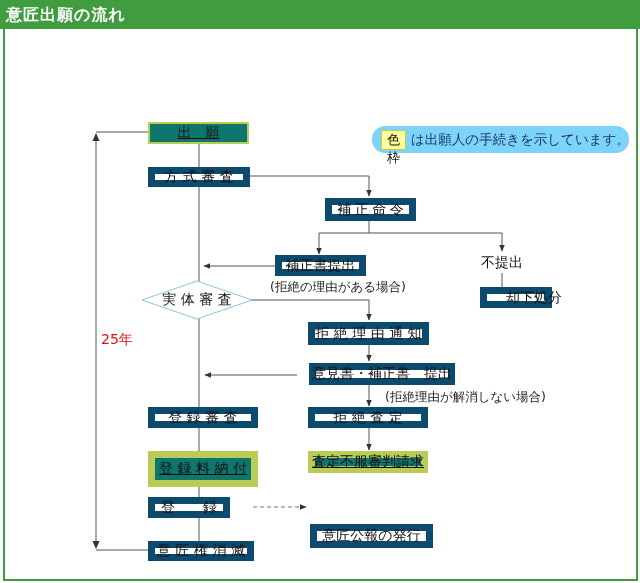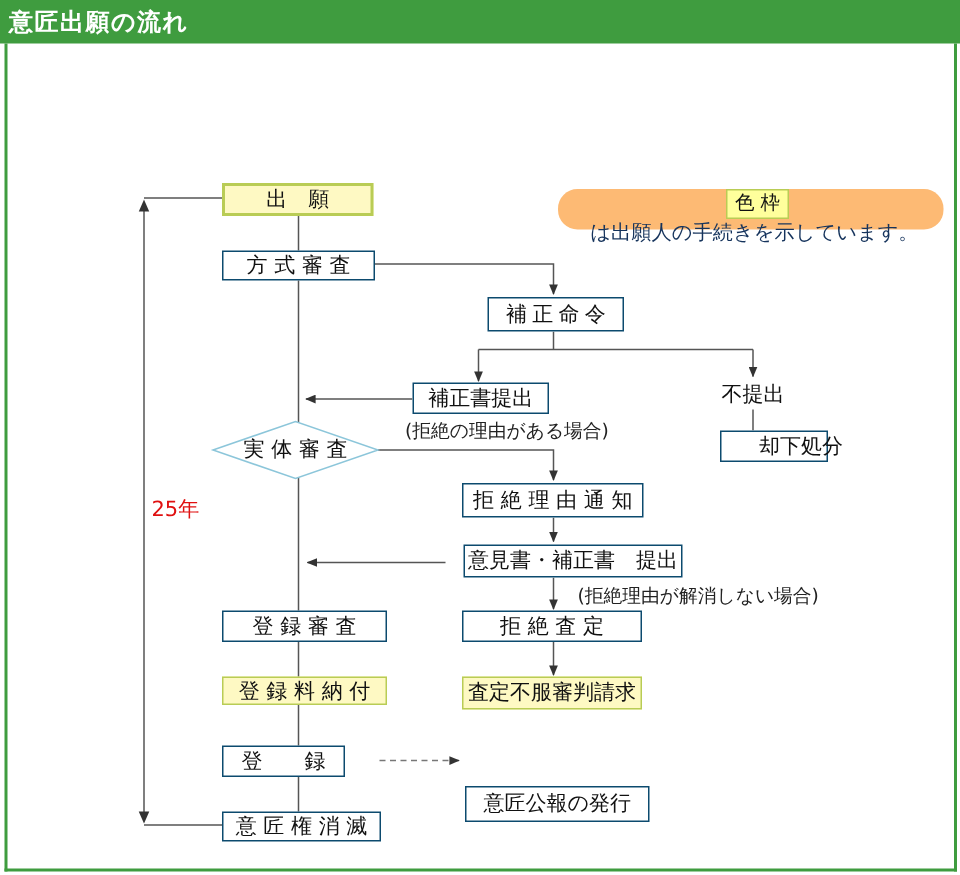--- a/index.html
+++ b/index.html
@@ -9,31 +9,31 @@
   .hdr { position:absolute; left:0; top:0; width:640px; height:29px; background:#3f9c3f; z-index:3; }
   .hdr .t { color:#fff; font-weight:bold; font-size:16px; line-height:29px; padding-left:6px; letter-spacing:1px; }
 
   .frame { position:absolute; left:3px; right:2px; top:29px; bottom:2px;
            border:2px solid #3f9c3f; border-top:none; box-sizing:border-box; z-index:1; pointer-events:none; }
 
   .intro { position:absolute; left:33px; top:41px; width:600px; font-size:14px; line-height:19px;
            color:#111; z-index:2; }
   .red { color:#e01010; }
 
-  .legend { position:absolute; left:372px; top:126px; width:257px; height:27px; background:#fdba74;
-            border-radius:13px; display:flex; align-items:center; z-index:2;flex-direction:column; }
+  .legend { position:absolute; left:372px; top:126px; width:257px; height:27px; background:#7dd3fc;
+            border-radius:13px; display:flex; align-items:center; z-index:2; }
   .legend .chip { background:#ffff9c; border:1px solid #b9cc55; font-size:13px; padding:0 5px;
                   height:18px; line-height:18px; margin-left:9px; color:#111; }
   .legend .txt { font-size:13.5px; color:#15335c; margin-left:5px; white-space:nowrap; }
 
   .chart-svg { position:absolute; left:0; top:0; z-index:1; }
 
   .nd { position:absolute; box-sizing:border-box; display:flex; align-items:center; justify-content:center;
-        background:#fff; border:1px solid #0c4a6e; font-size:14px; color:#111; z-index:2; white-space:nowrap; }
-  .nd.yellow { background:#fef9c3; border-color:#b9cc55; }
+        background:#fff; border:7px solid #0c4a6e; font-size:14px; color:#111; z-index:2; white-space:nowrap; }
+  .nd.yellow { background:#0f766e; border-color:#b9cc55;text-decoration:underline; }
   .nd.app { border-width:2px; }
   .nd.plain { background:transparent; border:none; }
 
   .note { position:absolute; font-size:12.5px; color:#222; z-index:2; white-space:nowrap; }
   .years { position:absolute; font-size:14px; color:#e01010; z-index:2; white-space:nowrap; }
 </style>
 </head>
 <body>
 
 <div class="page">
@@ -94,21 +94,21 @@
   <div class="nd" style="left:325px;top:198px;width:91px;height:23px;font-family:Liberation Serif, serif;">補 正 命 令</div>
   <div class="nd" style="left:275px;top:255px;width:91px;height:21px;">補正書提出</div>
   <div class="nd plain" style="left:478px;top:254px;width:48px;height:18px;">不提出</div>
   <div class="nd" style="left:480px;top:287px;width:72px;height:21px;padding-left:36px;">却下処分</div>
   <div class="nd plain" style="left:147px;top:291px;width:100px;height:18px;">実 体 審 査</div>
   <div class="nd" style="left:308px;top:322px;width:121px;height:23px;">拒 絶 理 由 通 知</div>
   <div class="nd" style="left:297px;top:363px;width:146px;height:22px;margin-left:12px;">意見書・補正書　提出</div>
   <div class="nd" style="left:308px;top:407px;width:120px;height:21px;">拒 絶 査 定</div>
   <div class="nd yellow" style="left:308px;top:451px;width:120px;height:22px;">査定不服審判請求</div>
   <div class="nd" style="left:148px;top:407px;width:110px;height:21px;">登 録 審 査</div>
-  <div class="nd yellow" style="left:148px;top:451px;width:110px;height:19px;">登 録 料 納 付</div>
+  <div class="nd yellow" style="left:148px;top:451px;width:110px;height:36px;">登 録 料 納 付</div>
   <div class="nd" style="left:148px;top:497px;width:82px;height:21px;">登　　録</div>
   <div class="nd" style="left:310px;top:524px;width:123px;height:24px;">意匠公報の発行</div>
   <div class="nd" style="left:148px;top:541px;width:106px;height:20px;">意 匠 権 消 滅</div>
 
   <div class="years" style="left:101px;top:331px;">25年</div>
   <div class="note" style="left:270px;top:279px;">(拒絶の理由がある場合)</div>
   <div class="note" style="left:385px;top:389px;">(拒絶理由が解消しない場合)</div>
 
 </div>
 

